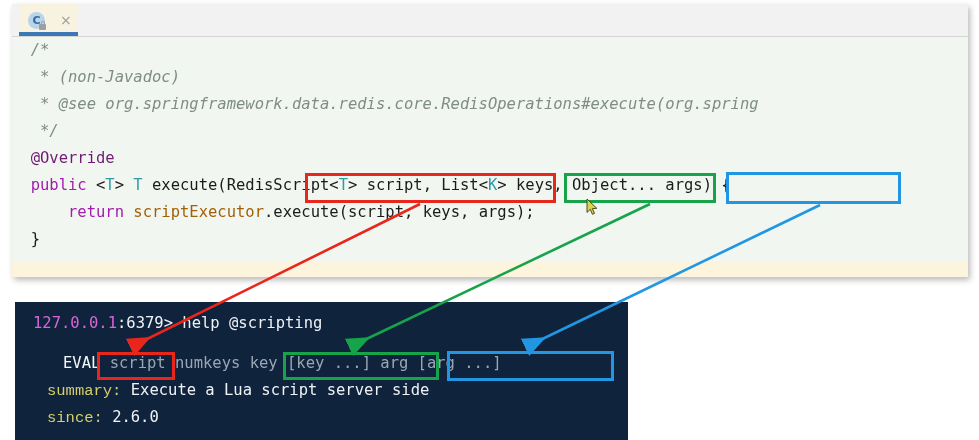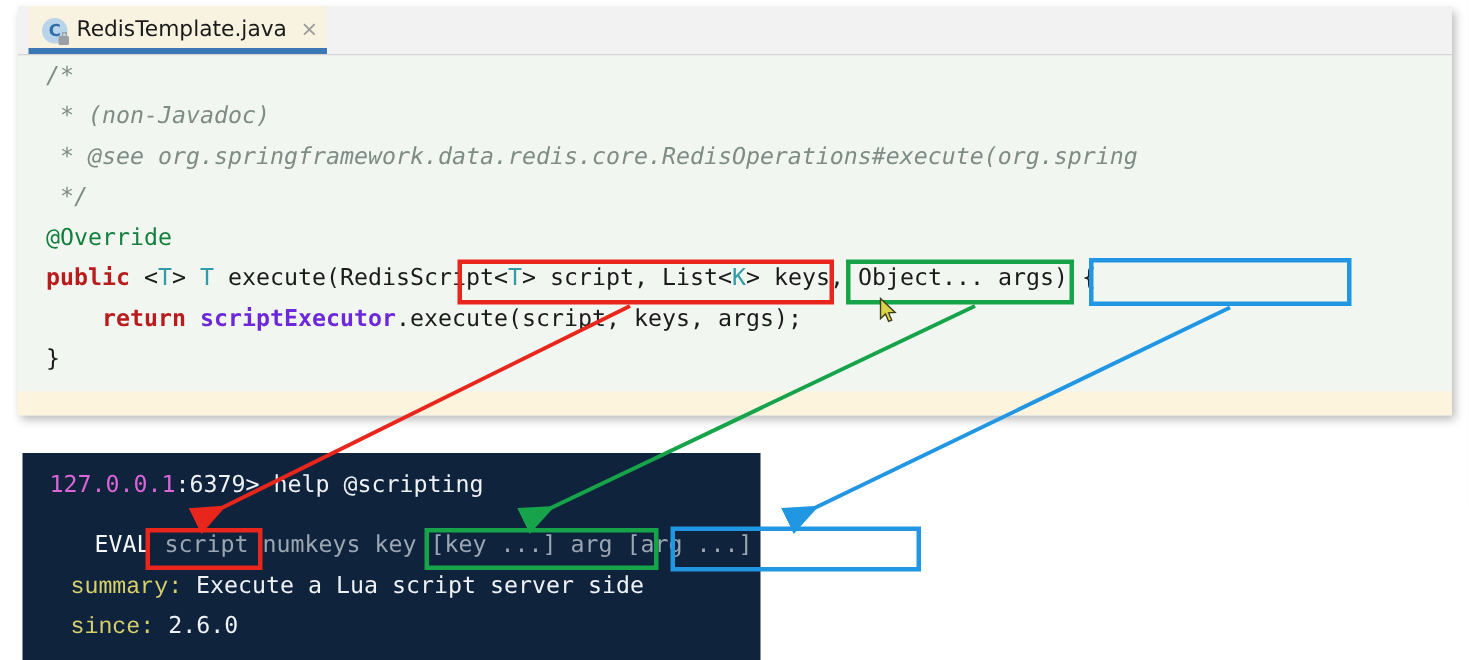--- a/index.html
+++ b/index.html
@@ -137,32 +137,32 @@
   }
   #bottom-strip {
     position: absolute;
     left: 0; right: 0;
     bottom: 0;
     height: 16px;
     background: #fdf4de;
   }
 
   .c-comment { color: #7f8c86; font-style: italic; }
-  .c-annot   { color: #15803d; text-align: right; }
-  .c-kw      { color: #b91c1c; font-weight: bold; }
+  .c-annot   { color: #701a75; text-align: right; }
+  .c-kw      { color: #a21caf; font-weight: normal; }
   .c-type    { color: #2f9ca8; }
   .c-plain   { color: #1b1b1b; }
-  .c-field   { color: #6d28d9; font-weight: bold; text-align: right; }
+  .c-field   { color: #a16207; font-weight: normal; text-align: right; }
 
   
   #terminal {
     position: absolute;
     left: 15px;
     top: 302px;
-    width: 492px;
+    width: 613px;
     height: 138px;
     background: #10233c;
     overflow: hidden;
   }
   #terminal-inner {
     position: absolute;
     left: 0; top: 0; right: 0; bottom: 0;
     font-family: "DejaVu Sans Mono", monospace;
     font-size: 15.5px;
     line-height: 27px;
@@ -213,21 +213,20 @@
 
 <div id="editor-window">
 
   <div id="tab-strip">
     <div id="editor-tab">
       <span class="tab-icon">
         <span class="circ"></span>
         <span class="ltr">C</span>
         <span class="lock"></span>
       </span>
-      <span id="tab-label">RedisTemplate.java</span>
       <span id="tab-close">×</span>
     </div>
   </div>
 
   <div id="code-area">
     
     <div class="code-line" style="top: 0px;"><span class="c-comment">  /*</span></div><div class="code-line" style="top: 27px;"><span class="c-comment">   * (non-Javadoc)</span></div><div class="code-line" style="top: 54px;"><span class="c-comment">   * @see org.springframework.data.redis.core.RedisOperations#execute(org.spring</span></div><div class="code-line" style="top: 81px;"><span class="c-comment">   */</span></div><div class="code-line" style="top: 108px;"><span class="c-annot">  @Override</span></div><div class="code-line" style="top: 135px;"><span class="c-plain">  </span><span class="c-kw">public</span><span class="c-plain"> &lt;</span><span class="c-type">T</span><span class="c-plain">&gt; </span><span class="c-type">T</span><span class="c-plain"> execute(RedisScript&lt;</span><span class="c-type">T</span><span class="c-plain">&gt; script, List&lt;</span><span class="c-type">K</span><span class="c-plain">&gt; keys, Object... args) {</span></div><div class="code-line" style="top: 162px;"><span class="c-plain">      </span><span class="c-kw">return</span><span class="c-plain"> </span><span class="c-field">scriptExecutor</span><span class="c-plain">.execute(script, keys, args);</span></div><div class="code-line" style="top: 189px;"><span class="c-plain">  }</span></div><div id="bottom-strip"></div>
   </div>
 </div>
 

